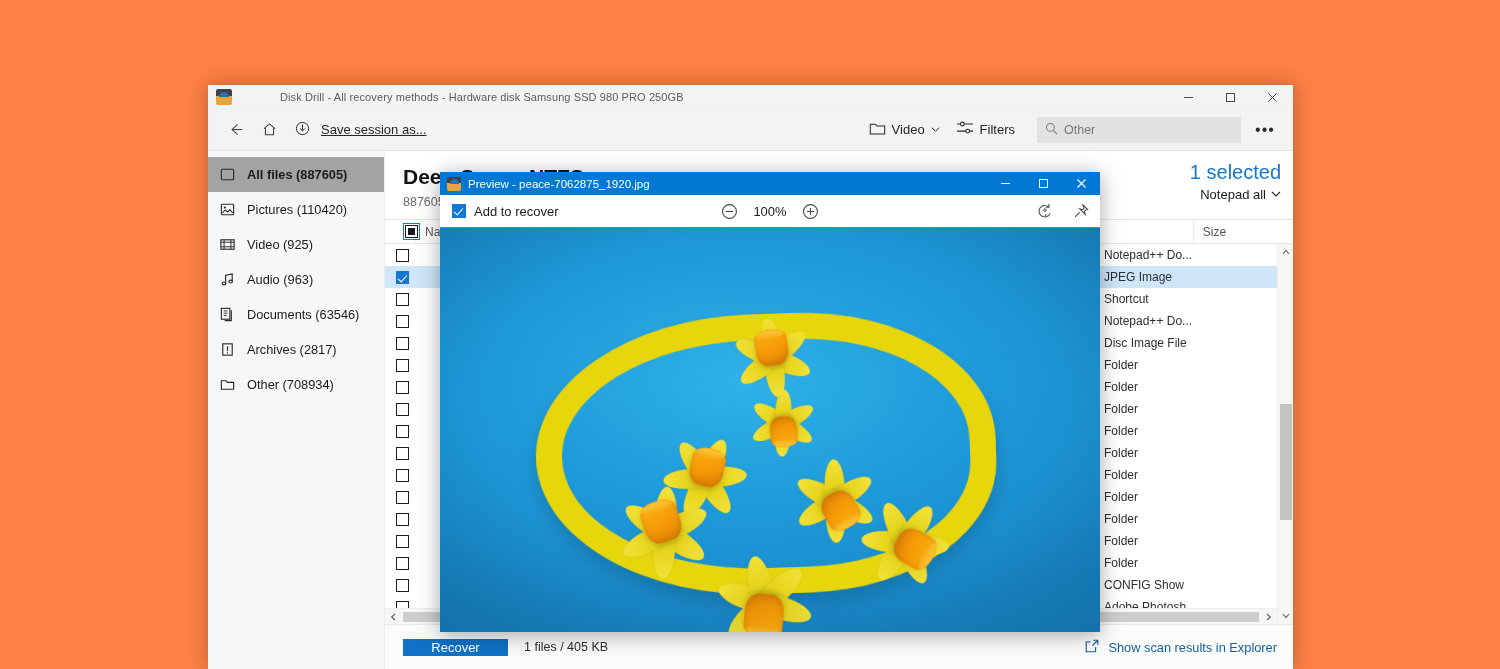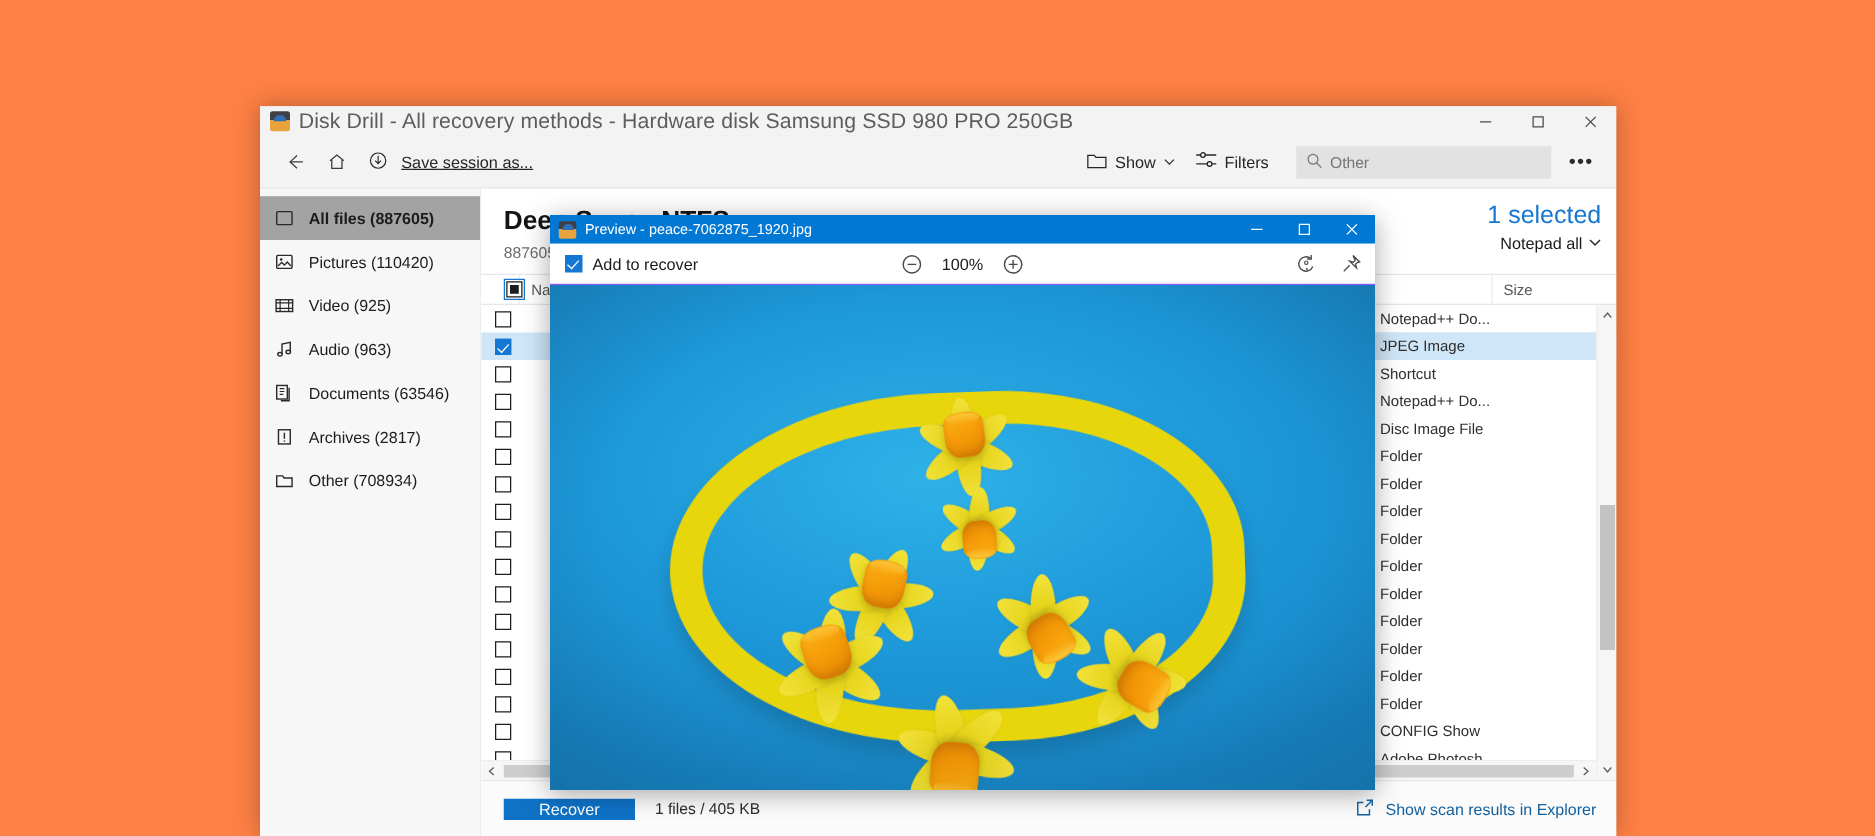--- a/index.html
+++ b/index.html
@@ -40,22 +40,23 @@
     border-radius: 2px;
     background: linear-gradient(#3f3f46 0 45%, #e8a33d 45% 100%);
     position: relative; flex: 0 0 16px;
   }
   .tb-icon::before {
     content: ""; position: absolute; left: 3px; top: 3px;
     width: 10px; height: 5px; border-radius: 5px 5px 0 0;
     background: #2f6fb5;
   }
   .tb-title {
-    font-size: 17px; color: #5d5d5d; letter-spacing: .1px;
+    font-size: 11px; color: #5d5d5d; letter-spacing: .1px;
     white-space: nowrap;
+    margin-left: 41px;
   }
   .tb-controls { position: absolute; right: 0; top: 0; display: flex; height: 24px; }
   .tb-btn {
     width: 42px; height: 24px;
     display: flex; align-items: center; justify-content: center;
     color: #4a4a4a;
   }
   .tb-btn svg { display: block; }
 
   
@@ -358,21 +359,21 @@
       </div>
 
       <div class="tb-spacer" data-interactable="false"></div>
 
       <div class="tool-btn" data-interactable="true">
         <span data-interactable="false">
           <svg width="17" height="15" viewBox="0 0 20 17">
               <path d="M1.5 3.5h6l1.6 2h9.4v9.5H1.5z" fill="none" stroke="currentColor" stroke-width="1.2"></path>
             </svg>
         </span>
-        <span data-interactable="false">Show</span>
+        <span data-interactable="false">Video</span>
         <span data-interactable="false">
           <svg width="9" height="9" viewBox="0 0 10 10">
               <path d="M1 3l4 4 4-4" fill="none" stroke="currentColor" stroke-width="1.1"></path>
             </svg>
         </span>
       </div>
 
       <div class="tool-btn" data-interactable="true">
         <span data-interactable="false">
           <svg width="18" height="16" viewBox="0 0 20 18">

